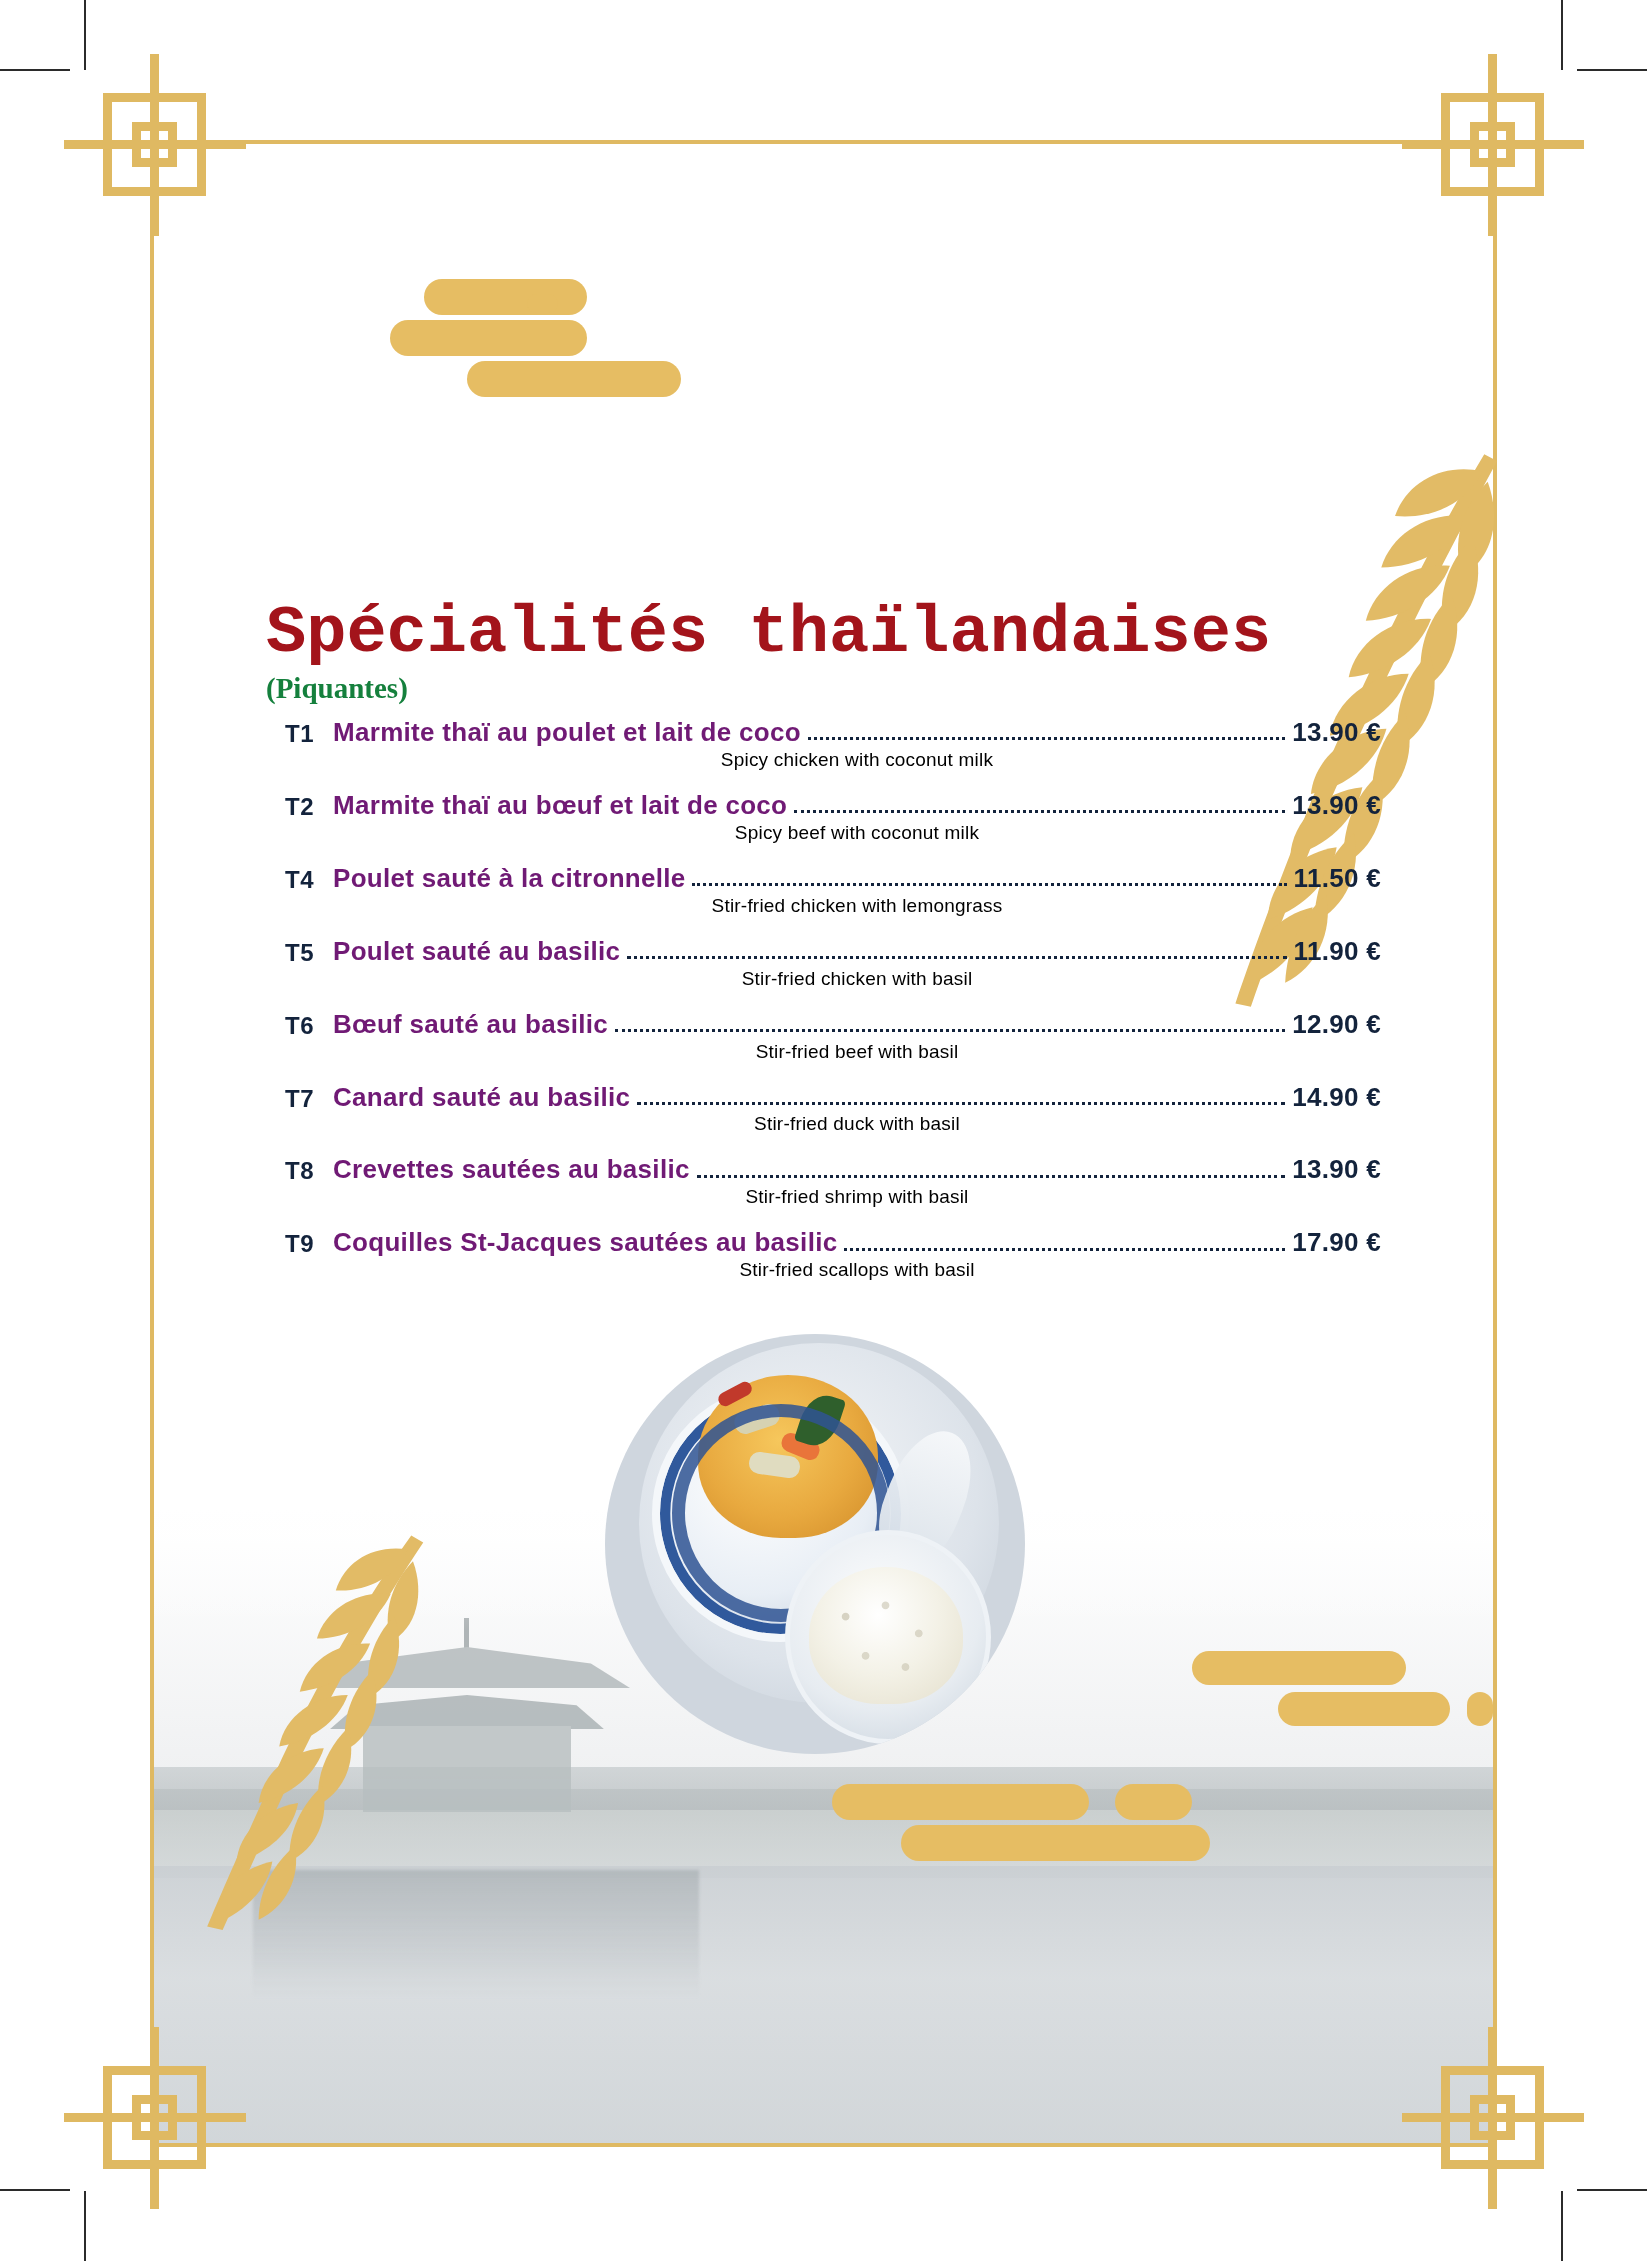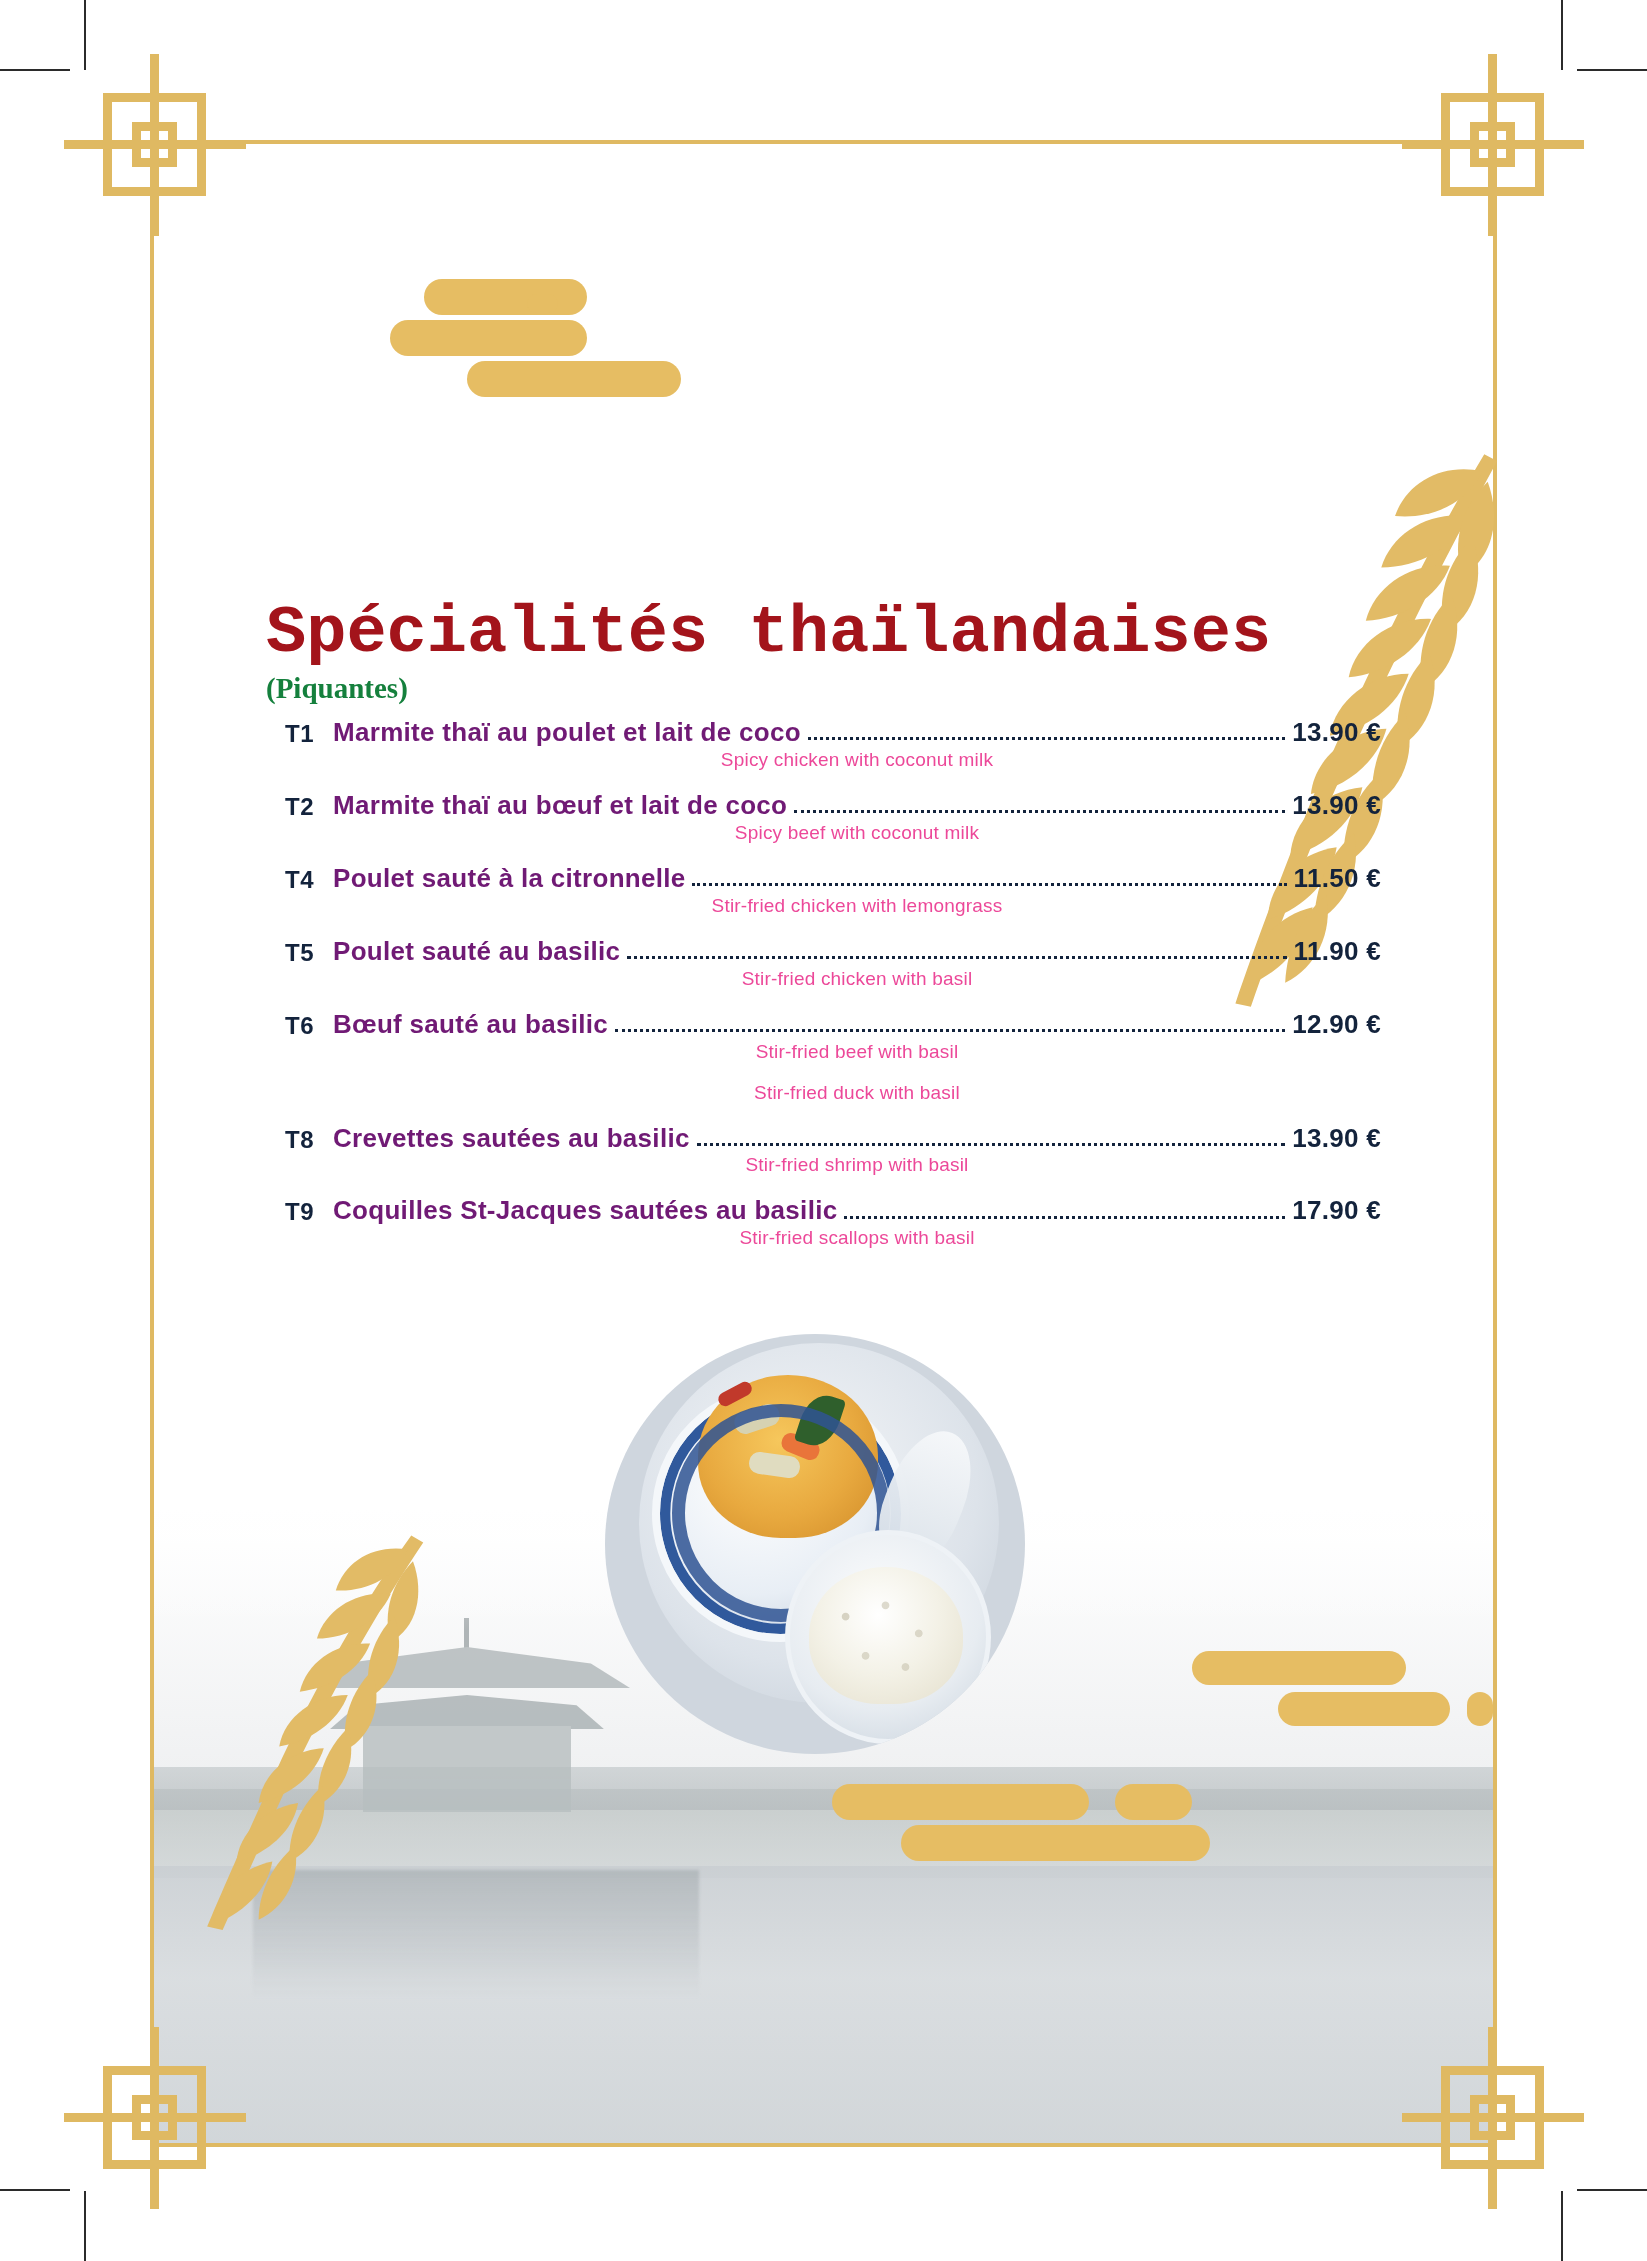--- a/index.html
+++ b/index.html
@@ -199,21 +199,21 @@
   }
   .price {
     font-size: 26px;
     font-weight: bold;
     color: #13233c;
     letter-spacing: 0.3px;
   }
   .en-name {
     margin-left: 67px;
     font-size: 19px;
-    color: #ec4899;
+    color: #000000;
     letter-spacing: 0.2px;
     margin-top: 0.9px;
   }
 
   
   .food-photo {
     position: absolute;
     left: 605px; top: 1334px;
     width: 420px; height: 420px;
     border-radius: 50%;
@@ -475,20 +475,26 @@
         <div class="row-main">
           <span class="code">T6</span>
           <span class="fr-name">Bœuf sauté au basilic</span>
           <span class="dots"></span>
           <span class="price">12.90 €</span>
         </div>
         <div class="en-name">Stir-fried beef with basil</div>
       </li>
 
       <li class="menu-item">
+        <div class="row-main">
+          <span class="code">T7</span>
+          <span class="fr-name">Canard sauté au basilic</span>
+          <span class="dots"></span>
+          <span class="price">14.90 €</span>
+        </div>
         <div class="en-name">Stir-fried duck with basil</div>
       </li>
 
       <li class="menu-item">
         <div class="row-main">
           <span class="code">T8</span>
           <span class="fr-name">Crevettes sautées au basilic</span>
           <span class="dots"></span>
           <span class="price">13.90 €</span>
         </div>

